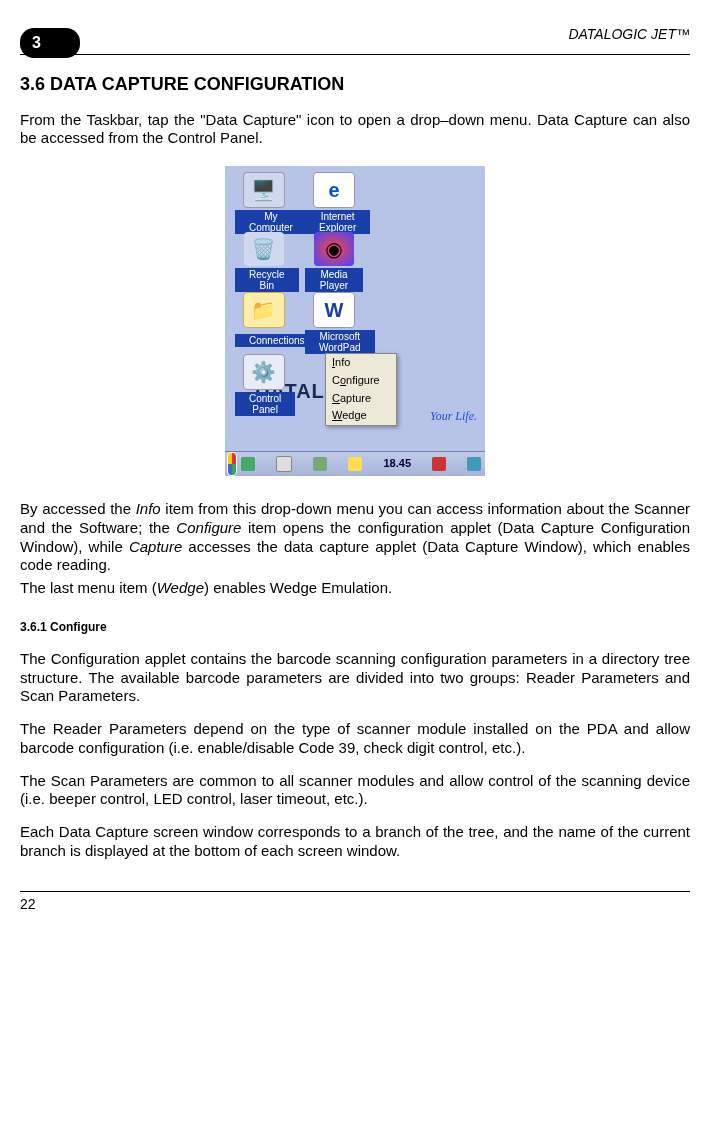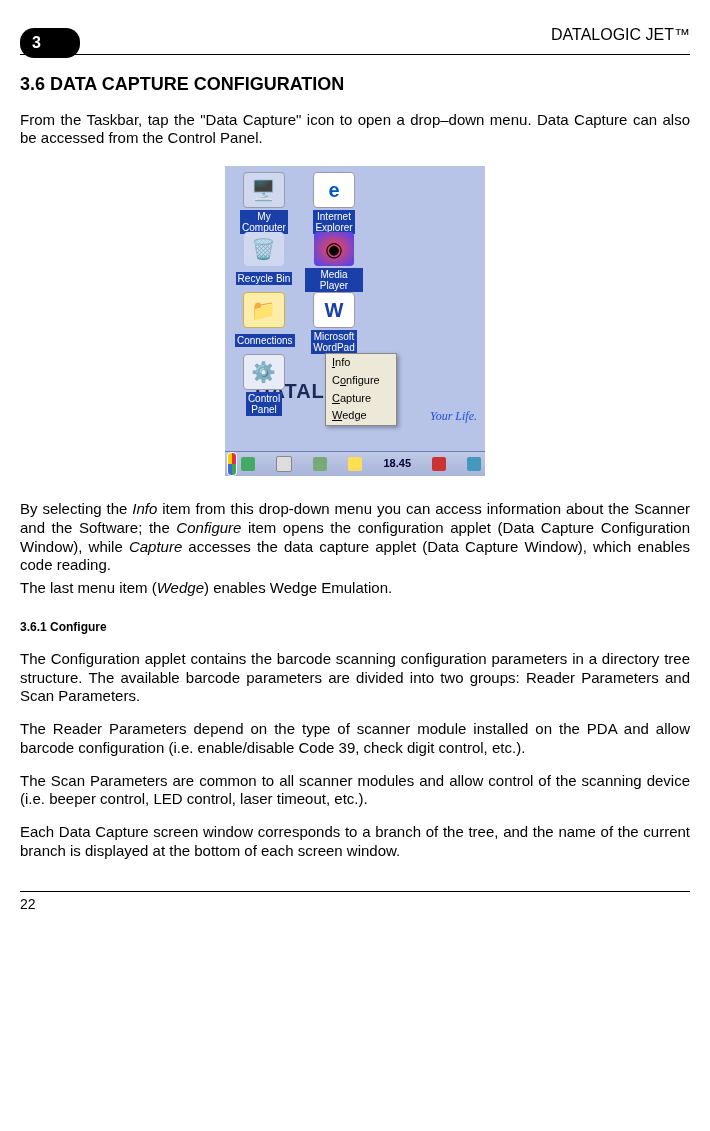--- a/index.html
+++ b/index.html
@@ -26,21 +26,22 @@
     font-size: 16px;
     border-radius: 14px / 14px;
     display: flex;
     align-items: center;
     justify-content: flex-start;
     padding-left: 12px;
     position: relative;
     top: 8px;
   }
   .page-head-right {
-    font-size: 16px;
+    font-size: 14px;
+    font-style: italic;
   }
   .top-rule {
     border: 0;
     border-top: 1.5px solid #000;
     margin: 0 0 18px 0;
   }
   h1.section-title {
     font-size: 18px;
     font-weight: bold;
     margin: 12px 0 15px 0;
@@ -105,21 +106,21 @@
     display: flex;
     align-items: center;
     justify-content: center;
     font-size: 20px;
   }
   .desk-icon .label {
     background: #1a3fa8;
     color: #fff;
     font-size: 10px;
     line-height: 1.1;
-    padding: 1px 2px;
+    padding: 1px 14px;
     display: inline-block;
   }
 
   .menu-popup {
     position: absolute;
     left: 100px;
     bottom: 26px;
     width: 70px;
     background: #ece9d8;
     border: 1px solid #888;
@@ -249,21 +250,21 @@
       <span class="ico bat"></span>
       <span class="ico vol"></span>
       <span class="clock">18.45</span>
       <span class="ico flag"></span>
       <span class="ico net"></span>
     </div>
   </div>
 </div>
 
 <p class="body-text">
-  <span>By selecting the </span><em>Info</em><span> item from this drop-down menu you can access information about the Scanner and the Software; the </span><em>Configure</em><span> item opens the configuration applet (Data Capture Configuration Window), while </span><em>Capture</em><span> accesses the data capture applet (Data Capture Window), which enables code reading.</span>
+  <span>By accessed the </span><em>Info</em><span> item from this drop-down menu you can access information about the Scanner and the Software; the </span><em>Configure</em><span> item opens the configuration applet (Data Capture Configuration Window), while </span><em>Capture</em><span> accesses the data capture applet (Data Capture Window), which enables code reading.</span>
 </p>
 <p class="body-text" style="margin-top:-10px;">
   <span>The last menu item (</span><em>Wedge</em><span>) enables Wedge Emulation.</span>
 </p>
 
 <h2 class="subsection-title">3.6.1     Configure</h2>
 
 <p class="body-text">The Configuration applet contains the barcode scanning configuration parameters in a directory tree structure. The available barcode parameters are divided into two groups: Reader Parameters and Scan Parameters.</p>
 <p class="body-text">The Reader Parameters depend on the type of scanner module installed on the PDA and allow barcode configuration (i.e. enable/disable Code 39, check digit control, etc.).</p>
 <p class="body-text">The Scan Parameters are common to all scanner modules and allow control of the scanning device (i.e. beeper control, LED control, laser timeout, etc.).</p>

